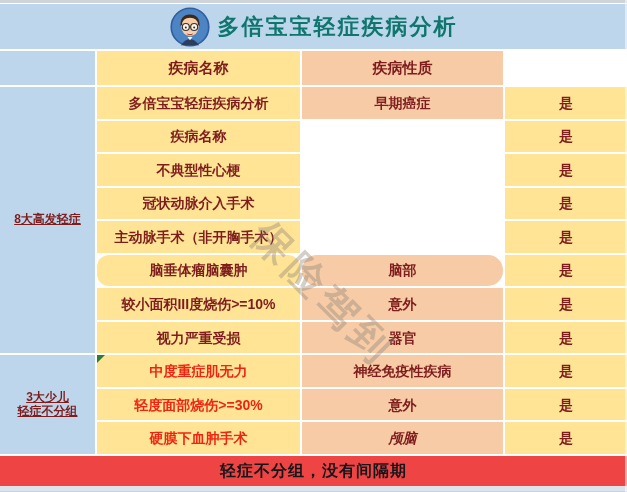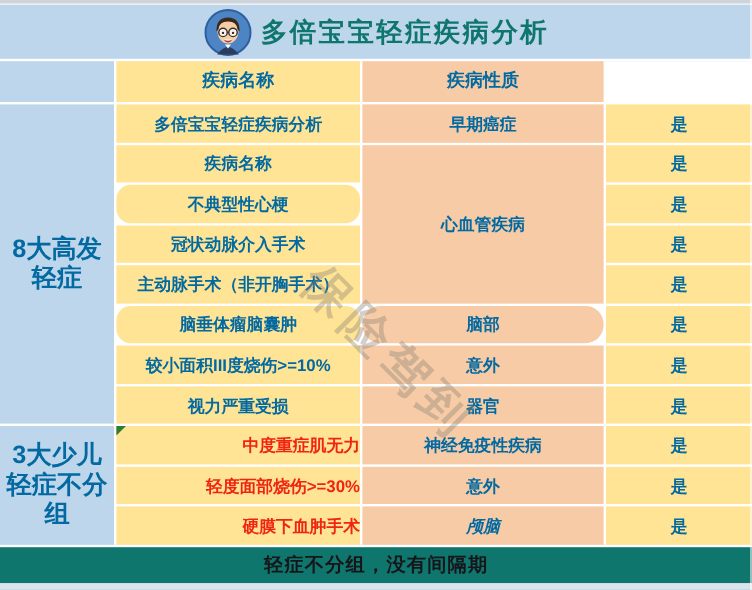--- a/index.html
+++ b/index.html
@@ -44,41 +44,41 @@
     grid-template-columns: 95px 203px 201px 122px;
     grid-template-rows: 34px repeat(11, 1fr);
     gap: 2px;
   }
   .cell {
     display: flex;
     align-items: center;
     justify-content: center;
     text-align: center;
     font-weight: bold;
-    color: #0369a1;
+    color: #7f1d1d;
     font-size: 14px;
     position: relative;
     line-height: 1.15;
   }
   .yellow { background: #ffe495; }
   .orange { background: #f6cba6; }
   .blue   { background: #bdd6eb; }
   .hdr    { font-size: 15px; }
-  .group  { font-size: 21px; flex-direction: column; }
-  .red-text { color: #f02511; justify-content: flex-end; }
+  .group  { font-size: 12px; flex-direction: column; text-decoration: underline; }
+  .red-text { color: #f02511; }
   .comment-triangle {
     position: absolute;
     top: 0; left: 0;
     width: 0; height: 0;
     border-top: 8px solid #2e7d32;
     border-right: 8px solid transparent;
   }
   .footer-row {
     height: 32px;
-    background: #0f766e;
+    background: #ef4444;
     border-top: 2px solid #ffffff;
     display: flex;
     align-items: center;
     justify-content: center;
     font-weight: bold;
     font-size: 16px;
     color: #15161a;
     letter-spacing: 1px;
   }
   .bottom-strip { height: 5px; background: #dce3ea; }
@@ -137,35 +137,34 @@
     <div class="cell blue group" style="grid-column:1; grid-row:2 / span 8;">
       <span>8大高发轻症</span>
     </div>
     <div class="cell blue group" style="grid-column:1; grid-row:10 / span 3;">
       <span>3大少儿</span>
       <span>轻症不分组</span>
     </div>
 
     <div class="cell yellow" style="grid-column:2; grid-row:2;">多倍宝宝轻症疾病分析</div>
     <div class="cell yellow" style="grid-column:2; grid-row:3;">疾病名称</div>
-    <div class="cell yellow" style="grid-column:2; grid-row:4;border-radius:12px;">不典型性心梗</div>
+    <div class="cell yellow" style="grid-column:2; grid-row:4;">不典型性心梗</div>
     <div class="cell yellow" style="grid-column:2; grid-row:5;">冠状动脉介入手术</div>
     <div class="cell yellow" style="grid-column:2; grid-row:6;">主动脉手术（非开胸手术）</div>
     <div class="cell yellow" style="grid-column:2; grid-row:7;border-radius:12px;">脑垂体瘤脑囊肿</div>
     <div class="cell yellow" style="grid-column:2; grid-row:8;">较小面积III度烧伤&gt;=10%</div>
     <div class="cell yellow" style="grid-column:2; grid-row:9;">视力严重受损</div>
     <div class="cell yellow red-text" style="grid-column:2; grid-row:10;">
       <span class="comment-triangle"></span>
       <span>中度重症肌无力</span>
     </div>
     <div class="cell yellow red-text" style="grid-column:2; grid-row:11;">轻度面部烧伤&gt;=30%</div>
     <div class="cell yellow red-text" style="grid-column:2; grid-row:12;">硬膜下血肿手术</div>
 
     <div class="cell orange" style="grid-column:3; grid-row:2;">早期癌症</div>
-    <div class="cell orange" style="grid-column:3; grid-row:3 / span 4;">心血管疾病</div>
     <div class="cell orange" style="grid-column:3; grid-row:7;border-radius:15px;">脑部</div>
     <div class="cell orange" style="grid-column:3; grid-row:8;">意外</div>
     <div class="cell orange" style="grid-column:3; grid-row:9;">器官</div>
     <div class="cell orange" style="grid-column:3; grid-row:10;">神经免疫性疾病</div>
     <div class="cell orange" style="grid-column:3; grid-row:11;">意外</div>
     <div class="cell orange" style="grid-column:3; grid-row:12;font-style:italic;">颅脑</div>
 
     <div class="cell yellow" style="grid-column:4; grid-row:2;">是</div>
     <div class="cell yellow" style="grid-column:4; grid-row:3;">是</div>
     <div class="cell yellow" style="grid-column:4; grid-row:4;">是</div>

